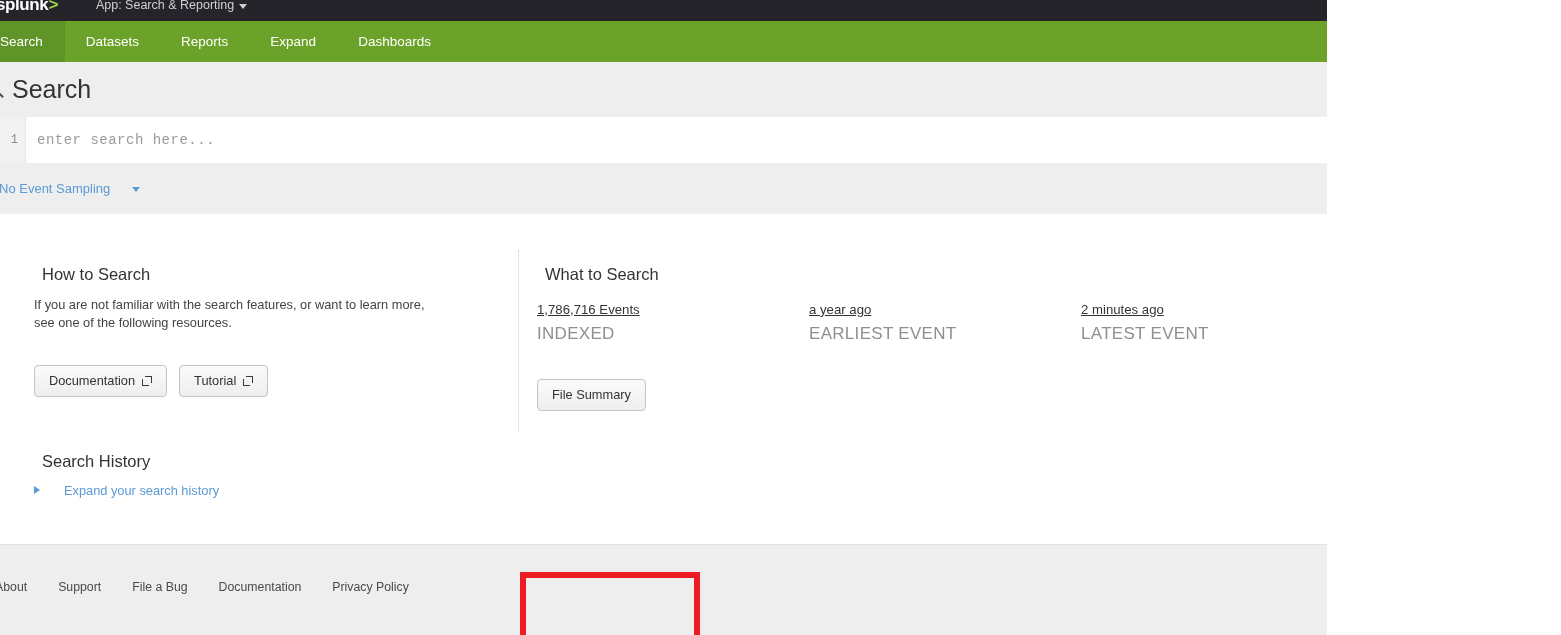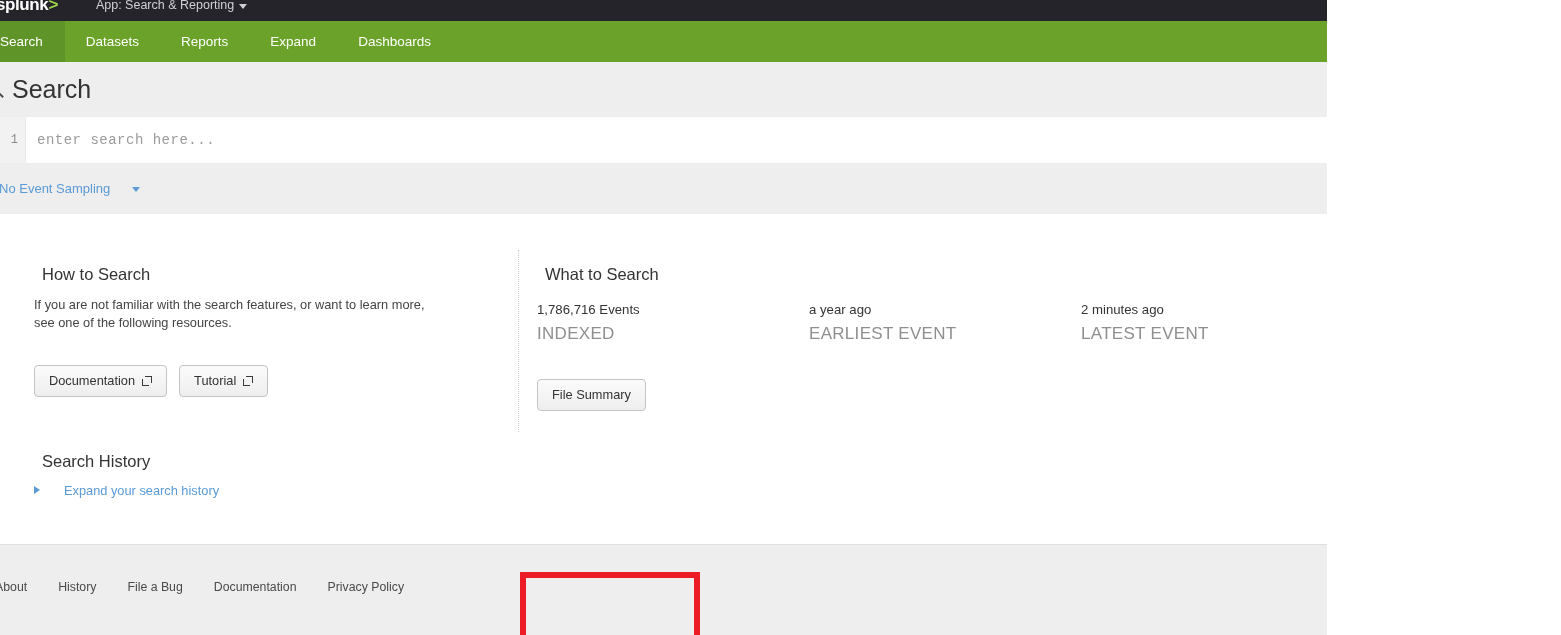--- a/index.html
+++ b/index.html
@@ -321,20 +321,21 @@
     margin-top: 15px;
   }
   .stat {
     width: 272px;
     flex: none;
   }
   .stat-value {
     font-size: 13.2px;
     color: #333333;
     line-height: 1.5;
+    text-decoration: underline;
   }
   .stat-label {
     font-size: 17px;
     color: #8f8f8f;
     letter-spacing: 0.3px;
     line-height: 1.6;
   }
 
   
   .history {
@@ -506,20 +507,20 @@
       </div>
     </div>
 
     <div class="annotation-box"></div>
   </div>
 
   <div class="footer-sep"></div>
   <div class="footer">
     <div class="footer-links">
       <span class="footer-link">About</span>
-      <span class="footer-link">History</span>
+      <span class="footer-link">Support</span>
       <span class="footer-link">File a Bug</span>
       <span class="footer-link">Documentation</span>
       <span class="footer-link">Privacy Policy</span>
     </div>
   </div>
 
 </div>
 
 </body></html>

